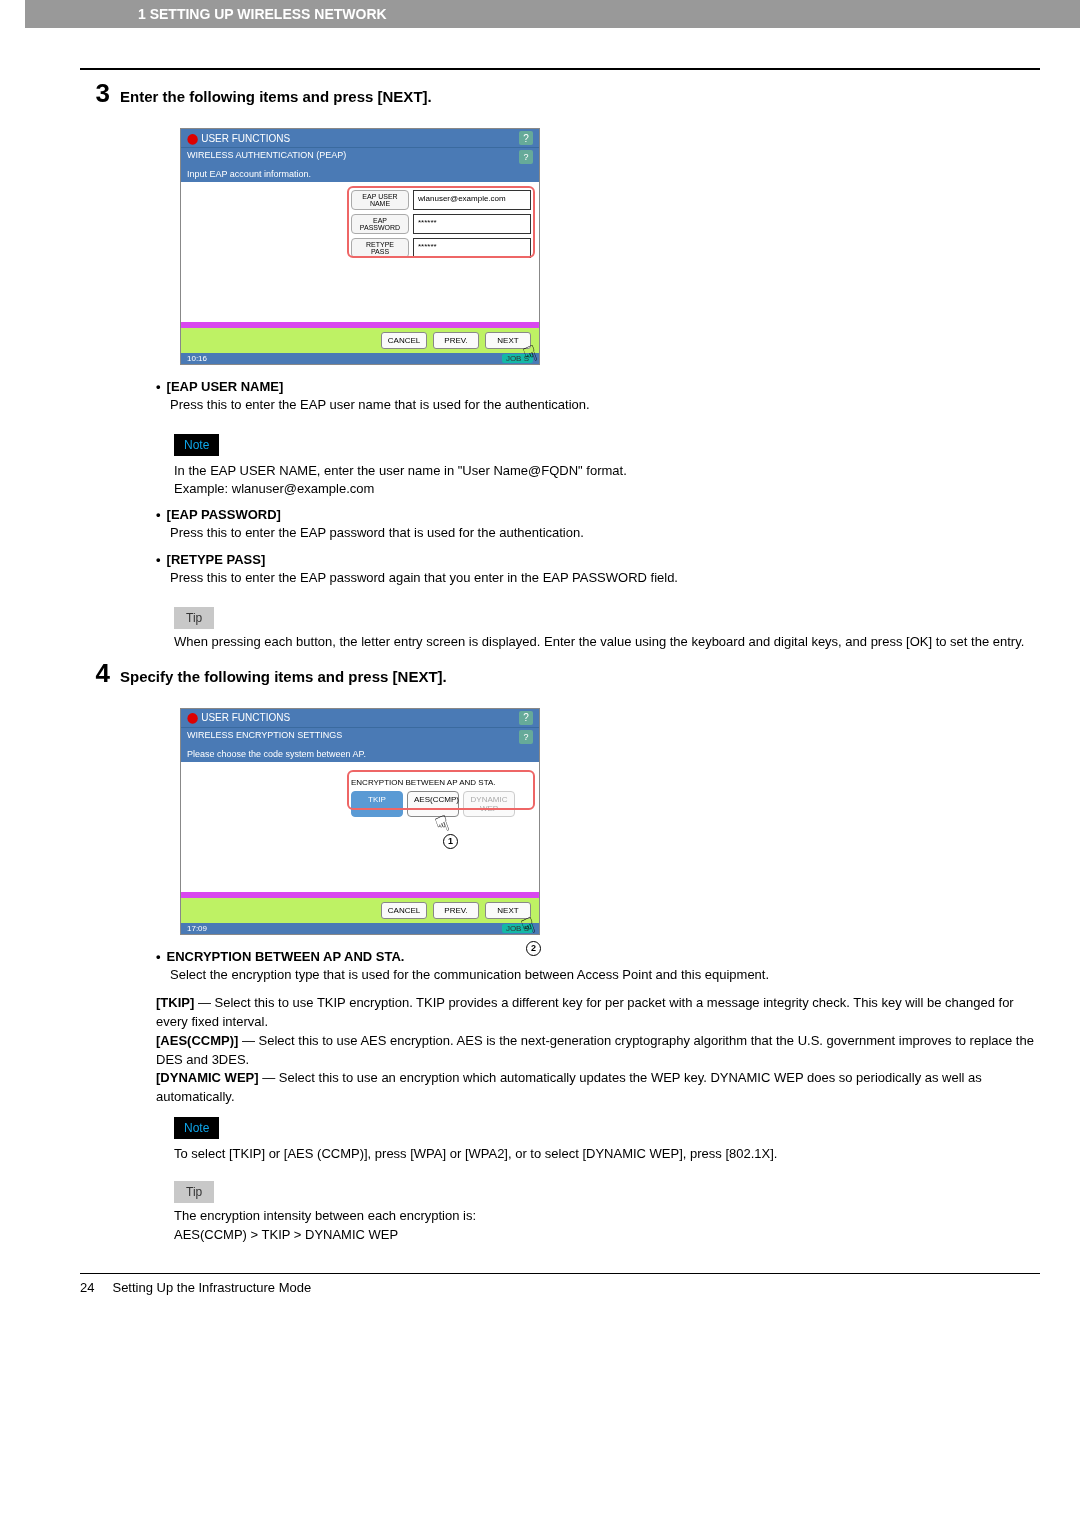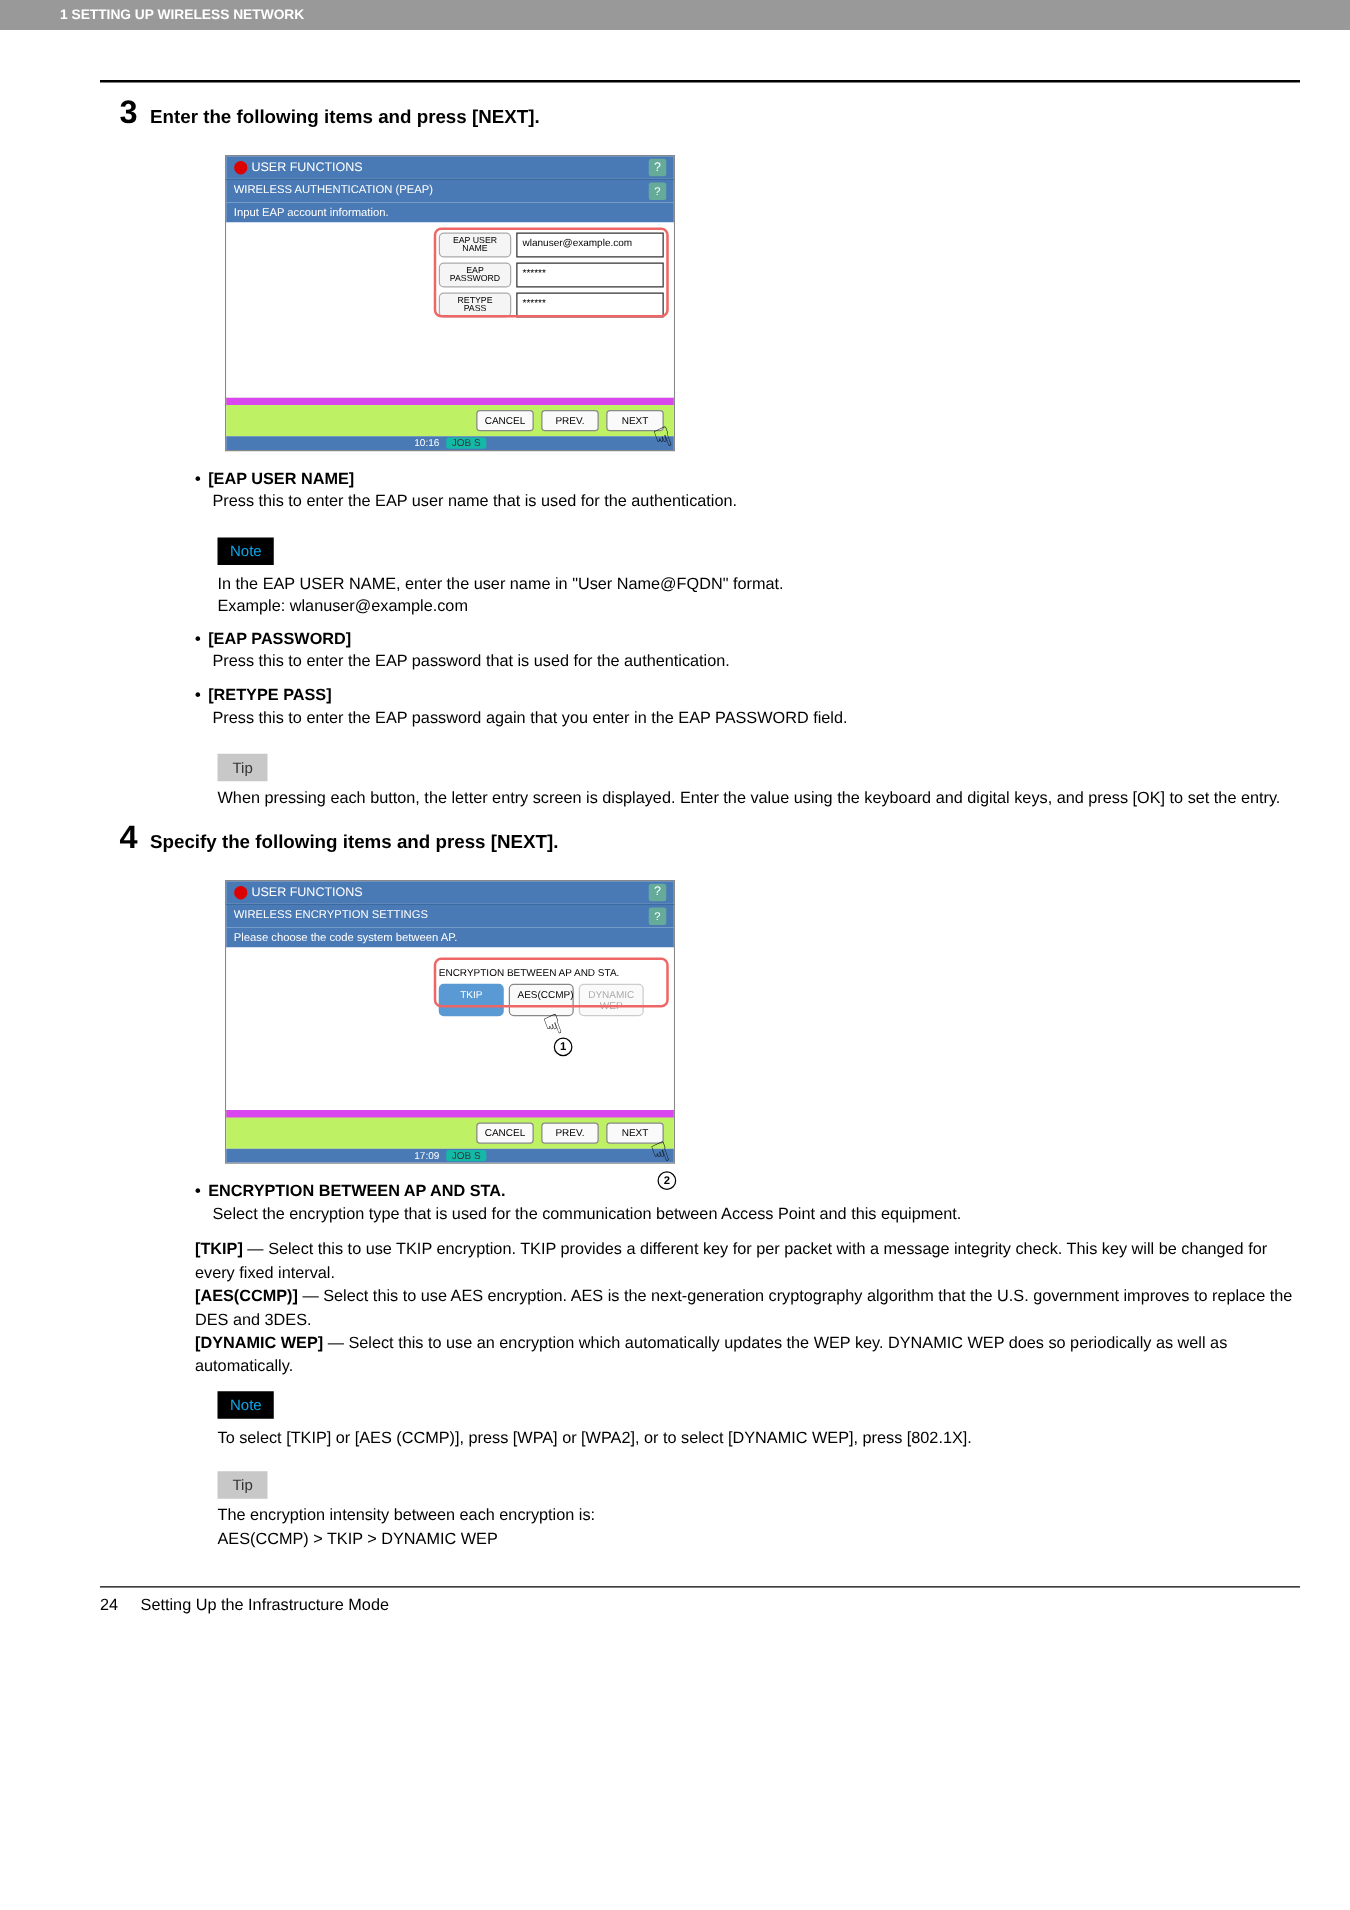--- a/index.html
+++ b/index.html
@@ -1,36 +1,36 @@
 <!DOCTYPE html>
 <html><head>
 <meta charset="utf-8">
 <style>
   * { margin: 0; padding: 0; box-sizing: border-box; }
   body { font-family: Arial, Helvetica, sans-serif; font-size: 13px; color: #000; background: #fff; width: 1080px; }
-  .top-bar { background: #999; color: #fff; padding: 6px 20px 6px 48px; font-size: 11px; font-weight: bold; }
+  .top-bar { background: #999; color: #fff; padding: 6px 20px 6px 113px; font-size: 14px; font-weight: bold; margin-left: 25px; }
   .page { padding: 20px 40px 20px 80px; }
   .hr-thick { border: none; border-top: 2px solid #000; margin: 20px 0 10px 0; }
   .step-row { display: flex; align-items: baseline; gap: 10px; margin-top: 8px; }
   .step-num { font-size: 26px; font-weight: bold; line-height: 1; min-width: 30px; text-align: right; }
   .step-title { font-size: 15px; font-weight: bold; }
   .screenshot { margin: 22px 0 14px 100px; width: 360px; border: 1px solid #888; background: #fff; position: relative; font-size: 9px; }
   .ss-header { background: #4a7ab5; color: #fff; padding: 2px 6px; display: flex; justify-content: space-between; align-items: center; font-size: 10px; }
   .ss-icon { color: #d00; font-weight: bold; margin-right: 3px; }
   .ss-help { background: #6a9; color: #fff; width: 14px; height: 14px; display: inline-flex; align-items: center; justify-content: center; border-radius: 2px; }
   .ss-sub { background: #4a7ab5; color: #fff; padding: 2px 6px; display: flex; justify-content: space-between; border-top: 1px solid #3a6a9f; font-size: 9px; }
   .ss-prompt { background: #4a7ab5; color: #fff; padding: 3px 6px; font-size: 9px; }
   .ss-body { background: #fff; height: 140px; padding: 8px 8px 8px 170px; position: relative; }
   .ss-body2 { background: #fff; height: 130px; padding: 16px 8px 8px 170px; position: relative; }
   .ss-row { display: flex; gap: 4px; margin-bottom: 4px; }
   .ss-btn-label { background: #f5f5f5; border: 1px solid #aaa; border-radius: 4px; padding: 2px 4px; font-size: 7px; text-align: center; width: 58px; min-height: 20px; display: flex; align-items: center; justify-content: center; white-space: pre-line; line-height: 1; }
   .ss-input { border: 1px solid #333; padding: 3px 4px; font-size: 8px; flex: 1; background: #fff; }
   .ss-footer { background: #bef264; padding: 4px 8px; display: flex; justify-content: flex-end; gap: 6px; border-top: 6px solid #d946ef; }
   .ss-footer .fbtn { border: 1px solid #888; border-radius: 3px; background: #fafafa; padding: 3px 0; font-size: 8px; width: 46px; text-align: center; }
-  .ss-status { background: #4a7ab5; color: #fff; padding: 1px 6px; display: flex; justify-content: center; gap: 6px; font-size: 8px; }
+  .ss-status { background: #4a7ab5; color: #fff; padding: 1px 6px; display: flex; justify-content: space-between; gap: 6px; font-size: 8px; }
   .ss-status .job { background: #14b8a6; color: #333; padding: 0 4px; border-radius: 2px; }
   .hand { position: absolute; font-size: 22px; color: #000; transform: rotate(-20deg); }
   .enc-label { font-size: 8px; margin-bottom: 4px; }
   .enc-btns { display: flex; gap: 4px; }
   .enc-btn { border: 1px solid #888; border-radius: 4px; padding: 3px 6px; font-size: 8px; width: 52px; text-align: center; background: #fafafa; }
   .enc-btn.sel { background: #5a9ad4; color: #fff; border-color: #5a9ad4; }
   .enc-btn.dim { color: #aaa; border-color: #ccc; }
   .circ { display:inline-block; border:1.5px solid #000; border-radius:50%; width:15px; height:15px; font-size:9px; font-weight:bold; text-align:center; line-height:12px; background:#fff; position:absolute; }
   .bullet-block { margin-left: 76px; margin-bottom: 10px; }
   .bullet-line { display: flex; gap: 6px; }

